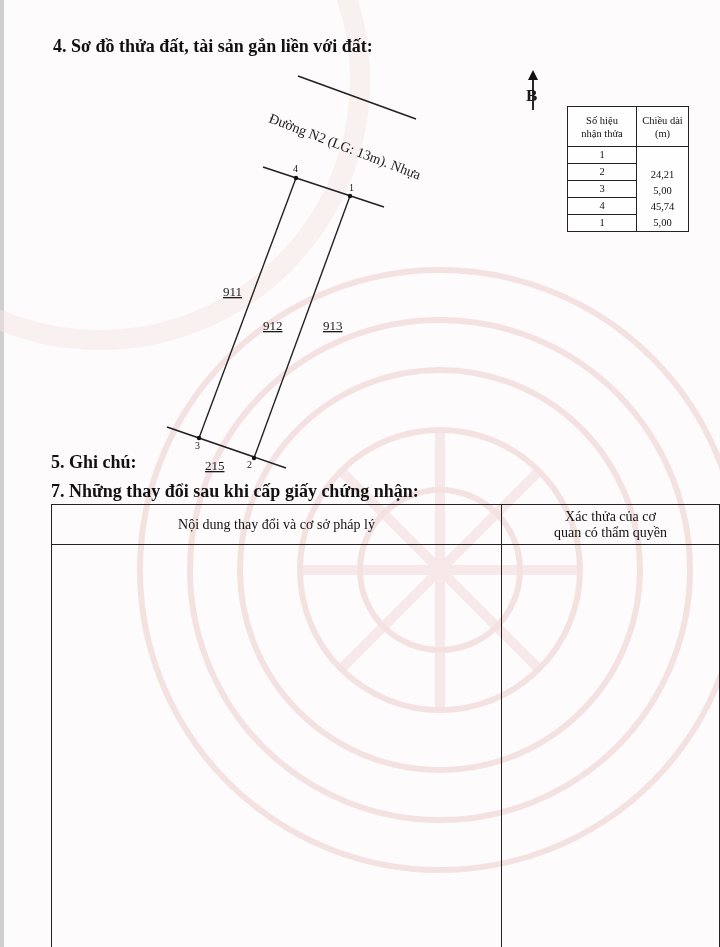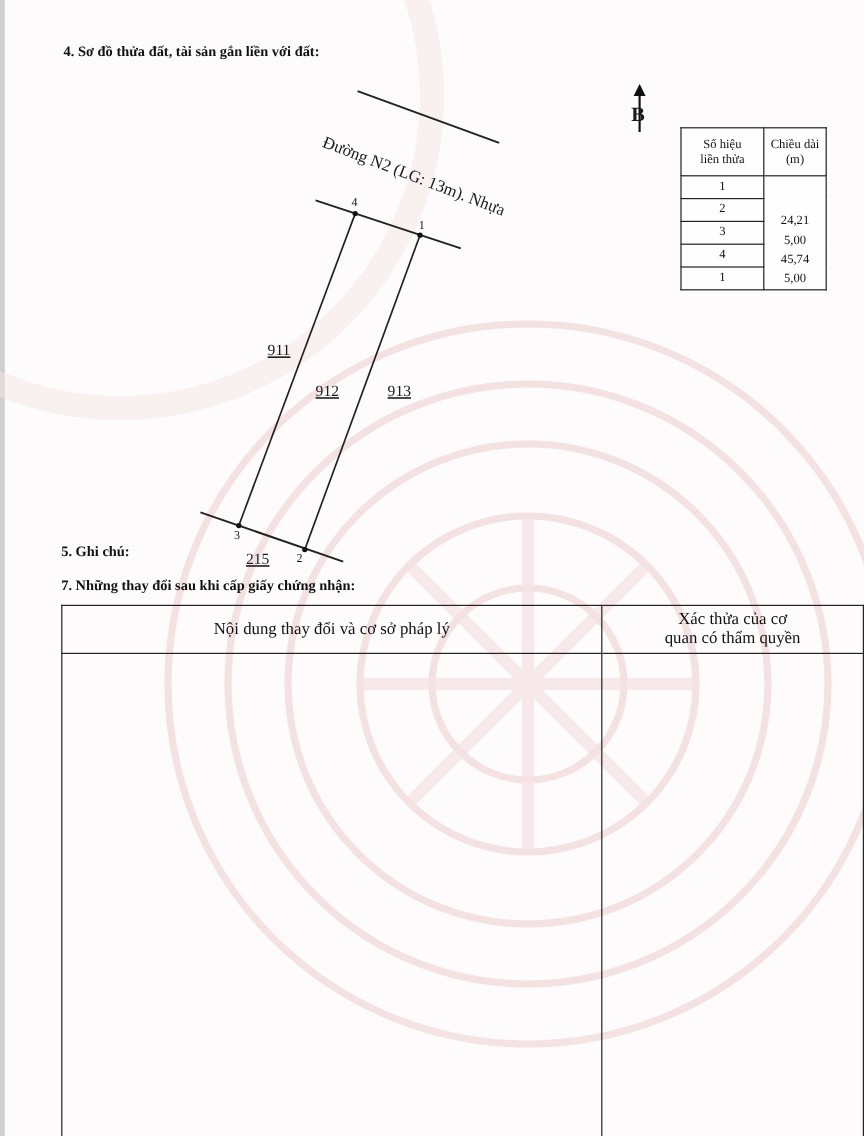--- a/index.html
+++ b/index.html
@@ -8,33 +8,33 @@
     background: #fdfbfb;
     font-family: "Liberation Serif", "DejaVu Serif", serif;
     color: #111;
   }
   .left-edge {
     position: absolute; left: 0; top: 0; width: 4px; height: 947px;
     background: #cfcfcf;
   }
   .watermark { position: absolute; left: 0; top: 0; width: 720px; height: 947px; pointer-events: none; }
   .heading {
-    position: absolute; font-weight: bold; font-size: 12px; white-space: nowrap;
+    position: absolute; font-weight: bold; font-size: 18px; white-space: nowrap;
   }
   .diagram { position: absolute; left: 0; top: 0; width: 720px; height: 500px; }
   .diagram text { font-family: "Liberation Serif", serif; fill: #1a1a1a; }
   .coord-table {
     position: absolute; left: 567px; top: 106px; width: 122px;
     border-collapse: collapse; font-size: 10.5px; text-align: center;
     background: rgba(255,255,255,0.7);
   }
   .coord-table th, .coord-table td { border: 1px solid #222; padding: 0; font-weight: normal; }
   .coord-table th { height: 39px; line-height: 13px; }
   .coord-table td.pt { height: 12px; line-height: 12px; width: 68px; }
-  .coord-table td.len { vertical-align: top; padding-top: 30px; line-height: 16px; }
+  .coord-table td.len { vertical-align: top; padding-top: 20px; line-height: 16px; }
   .coord-table td.len div { line-height: 16px; }
   .changes-table {
     position: absolute; left: 51px; top: 504px; width: 669px; height: 450px;
     border-collapse: collapse; font-size: 14px; text-align: center;
   }
   .changes-table th, .changes-table td { border: 1.5px solid #222; font-weight: normal; }
   .changes-table th { height: 37px; line-height: 16px; }
   .changes-table th.col1 { width: 447px; margin-top: 34px; }
 </style>
 </head>
@@ -93,21 +93,21 @@
     <polygon points="533,70 528,80 538,80" fill="#111"></polygon>
     <text x="526" y="101" font-size="17" font-weight="bold">B</text>
   </g>
 </svg>
 
 <table class="coord-table">
   <thead>
     <tr>
       <th>
         <div>Số hiệu</div>
-        <div>liền thửa</div>
+        <div>nhận thửa</div>
       </th>
       <th>
         <div>Chiều dài</div>
         <div>(m)</div>
       </th>
     </tr>
   </thead>
   <tbody>
     <tr>
       <td class="pt">1</td>

